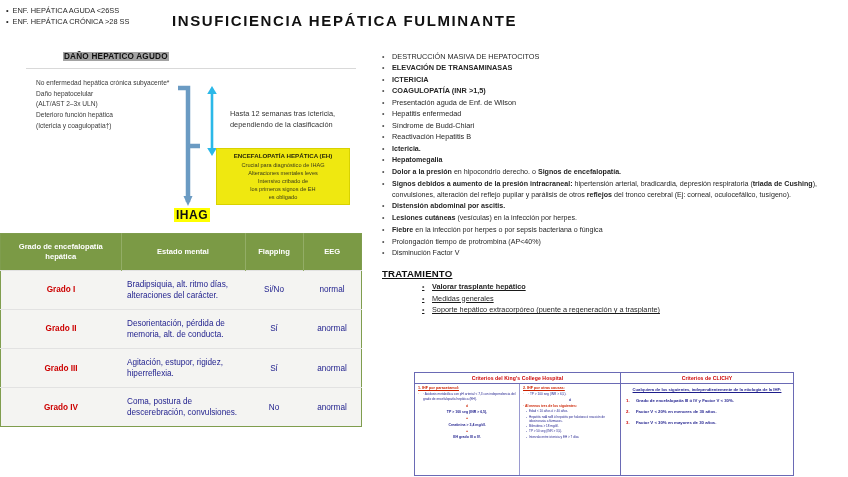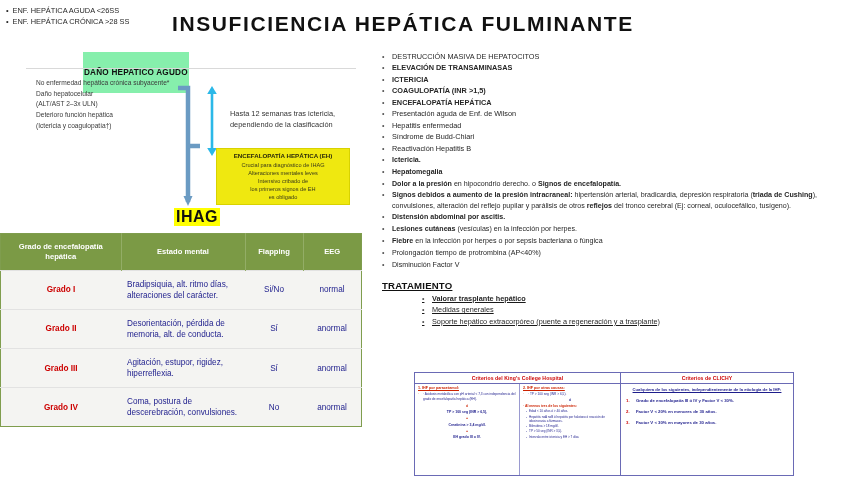--- a/index.html
+++ b/index.html
@@ -16,51 +16,51 @@
 
   
   .hdr-bullets{
     position:absolute;left:6px;top:5px;width:160px;
     font-size:7.4px;line-height:1.55;color:#262626;
   }
   .hdr-bullets .bl{display:flex;gap:4px;}
   .hdr-bullets .dot{flex:0 0 auto;}
   .title{
     position:absolute;left:172px;top:12px;width:530px;
-    font-size:21px;font-weight:bold;letter-spacing:1.6px;
+    font-size:15px;font-weight:bold;letter-spacing:1.6px;
     color:#111111;white-space:nowrap;
   }
 
   
   .diagram{position:absolute;left:8px;top:48px;width:362px;height:172px;}
   .dha-title{
     position:absolute;left:55px;top:4px;
     font-size:8.2px;font-weight:bold;color:#111;
-    background:#86efac;padding:16px 1px;letter-spacing:.2px;margin-left:20px;
+    background:#a3a3a3;padding:0 1px;letter-spacing:.2px;
   }
   .dha-rule{position:absolute;left:18px;top:20px;width:330px;height:1px;background:#d9d9d9;}
   .dha-text{
     position:absolute;left:28px;top:30px;width:180px;
     font-size:6.6px;line-height:1.62;color:#3a3a3a;
   }
   .brace{position:absolute;left:168px;top:36px;width:26px;height:122px;}
   .arr-label{
     position:absolute;left:222px;top:60px;width:130px;
     font-size:7.4px;line-height:1.55;color:#333;
   }
   .eh-box{
     position:absolute;left:208px;top:100px;width:128px;
     background:#efe810;border:1px solid #d8d200;
     padding:3px 2px 3px 2px;text-align:center;
     font-size:5.6px;line-height:1.42;color:#3a3a1a;
   }
   .eh-box .eh-h{font-weight:bold;font-size:6.2px;color:#2a2a0a;display:block;margin-bottom:1px;}
   .ihag{
     position:absolute;left:166px;top:160px;
-    font-size:16px;font-weight:bold;color:#111;
+    font-size:12px;font-weight:bold;color:#111;
     background:#ffff00;padding:0 2px;letter-spacing:.5px;
   }
 
   
   .gtable{
     position:absolute;left:0;top:233px;width:362px;
     border-collapse:collapse;border:1px solid #7f9d4e;
     background:#fafafa;
   }
   .gtable th{
@@ -234,24 +234,20 @@
           <span class="btxt b">ELEVACIÓN DE TRANSAMINASAS</span>
         </li>
         <li>
           <span class="bdot">•</span>
           <span class="btxt b">ICTERICIA</span>
         </li>
         <li>
           <span class="bdot">•</span>
           <span class="btxt b">COAGULOPATÍA (INR &gt;1,5)</span>
         </li>
-        <li>
-          <span class="bdot">•</span>
-          <span class="btxt b">ENCEFALOPATÍA HEPÁTICA</span>
-        </li>
       </ul>
     <ul class="blist grp" id="g3">
         <li>
           <span class="bdot">•</span>
           <span class="btxt">Presentación aguda de Enf. de Wilson</span>
         </li>
         <li>
           <span class="bdot">•</span>
           <span class="btxt">Hepatitis enfermedad</span>
         </li>

